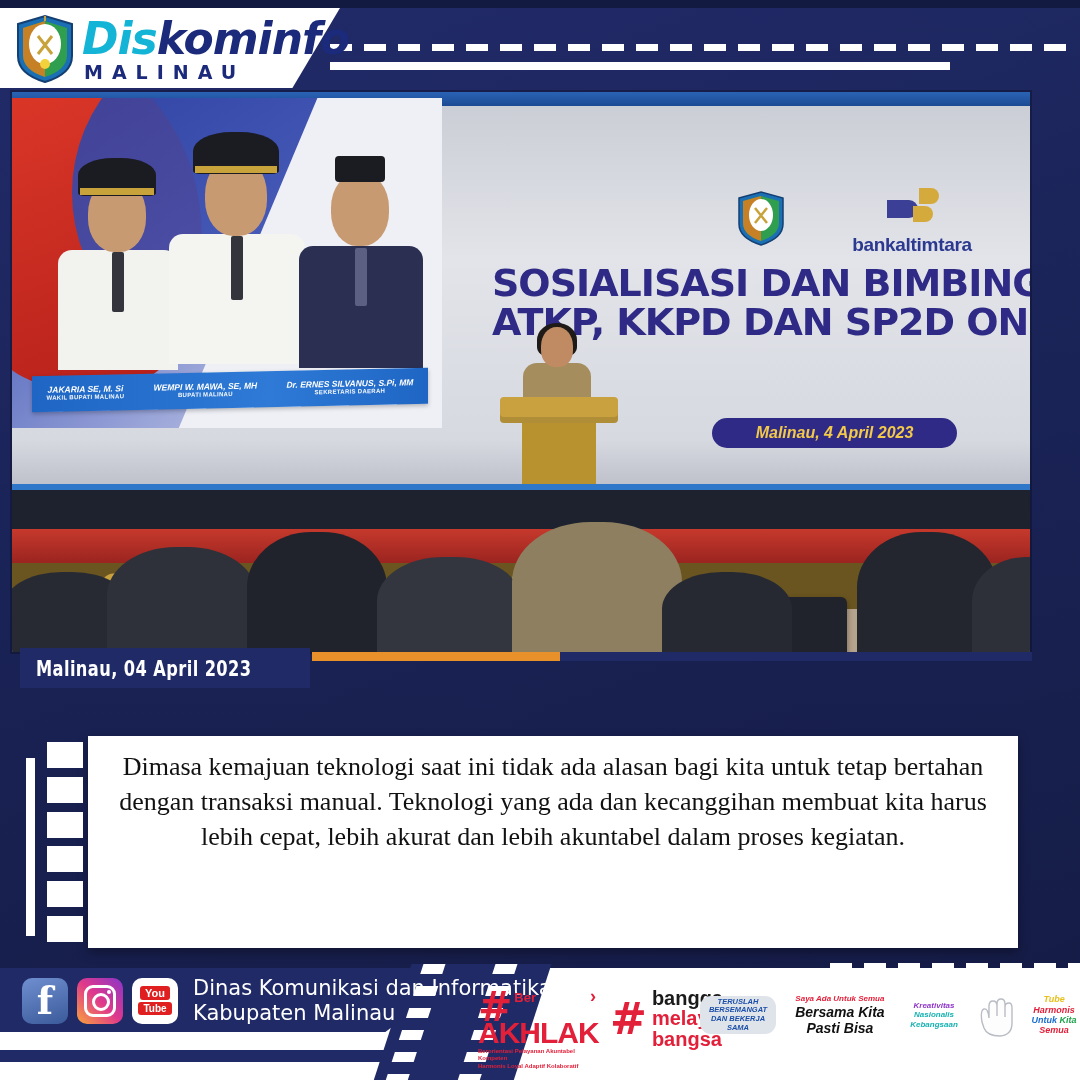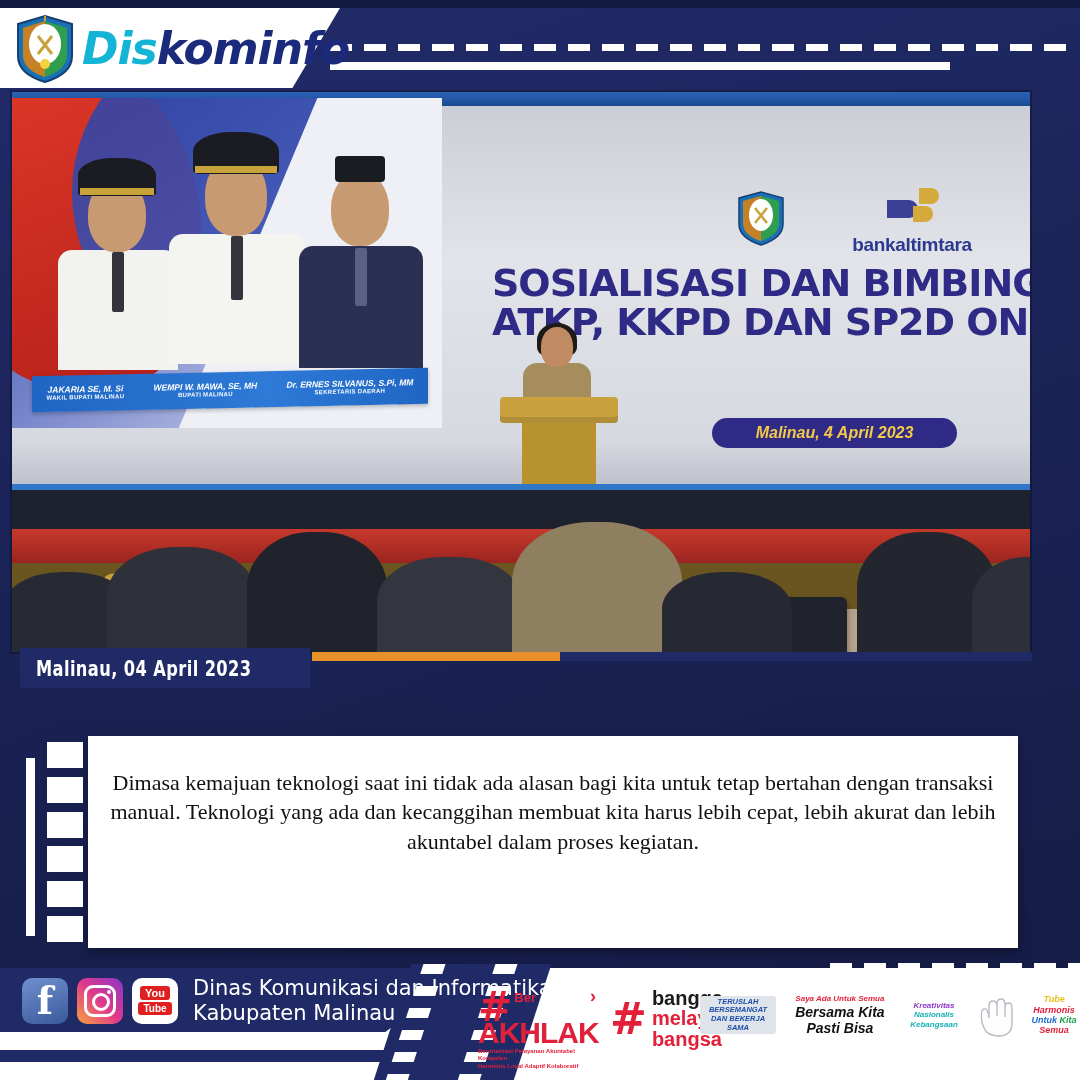--- a/index.html
+++ b/index.html
@@ -133,22 +133,22 @@
 
   
   .filmstrip{position:absolute;left:47px;top:742px;width:40px;height:200px;z-index:28;
     display:flex;flex-direction:column;justify-content:space-between;}
   .fs-hole{width:36px;height:26px;background:#ffffff;}
   .fs-rail{position:absolute;left:26px;top:758px;width:9px;height:178px;background:#ffffff;z-index:28;}
 
   
   .bodycard{position:absolute;left:88px;top:736px;width:930px;height:212px;background:#ffffff;z-index:26;
     box-shadow:0 4px 10px rgba(0,0,0,.35);}
-  .bodytext{position:absolute;left:18px;top:32px;width:894px;text-align:center;
-    font-family:"Liberation Serif","DejaVu Serif",serif;color:#111;font-size:22px;line-height:1.34;}
+  .bodytext{position:absolute;left:18px;top:14px;width:894px;text-align:center;
+    font-family:"Liberation Serif","DejaVu Serif",serif;color:#111;font-size:26px;line-height:1.34;}
 
   .bot-dash{position:absolute;left:830px;top:963px;width:250px;height:8px;z-index:22;
     background:repeating-linear-gradient(to right,#ffffff 0 22px, transparent 22px 34px);}
 
   
   .footer{position:absolute;left:0;top:968px;width:1080px;height:112px;z-index:30;background:#ffffff;}
   .f-navy{position:absolute;left:0;top:0;width:470px;height:64px;background:#202a66;
     clip-path:polygon(0 0, 100% 0, 82% 100%, 0% 100%);}
   .f-navy2{position:absolute;left:0;top:64px;width:455px;height:18px;background:#ffffff;}
   .f-navy3{position:absolute;left:0;top:82px;width:470px;height:12px;background:#202a66;
@@ -182,21 +182,21 @@
 
   .bangga{position:absolute;left:610px;top:20px;display:flex;align-items:center;}
   .bg-hash{color:#e3203a;font-size:44px;font-weight:bold;line-height:.85;font-family:"DejaVu Sans",sans-serif;}
   .bg-lines{margin-left:5px;line-height:1.02;}
   .bg-l1{color:#1b1b1b;font-size:20px;font-weight:bold;}
   .bg-l2{color:#e3203a;font-size:20px;font-weight:bold;}
   .bg-l3{color:#e3203a;font-size:20px;font-weight:bold;}
 
   .taglines{position:absolute;left:700px;top:24px;display:flex;align-items:center;gap:10px;}
   .tg{text-align:center;line-height:1.15;}
-  .tg1{background:#dfe4ea;padding:2px 4px;border-radius:3px;}
+  .tg1{background:#dfe4ea;padding:2px 4px;border-radius:11px;}
   .tg1 span{display:block;font-size:7.5px;font-weight:bold;font-style:italic;color:#1b4ea8;}
   .tg2 .a{display:block;font-size:8px;font-weight:bold;font-style:italic;color:#e3203a;}
   .tg2 .b{display:block;font-size:14px;font-weight:bold;font-style:italic;color:#111;}
   .tg3 .a{display:block;font-size:8px;font-weight:bold;font-style:italic;}
   .tg3 .b{display:block;font-size:8px;font-weight:bold;font-style:italic;}
   .hand{width:44px;height:46px;position:relative;}
   .tg4 .a{display:block;font-size:9px;font-weight:bold;font-style:italic;}
   .tg4 .b{display:block;font-size:9px;font-weight:bold;font-style:italic;}
   .c-r{color:#e3203a;} .c-g{color:#1aa34a;} .c-b{color:#1b6fd0;}
   .c-p{color:#8e35c9;} .c-y{color:#e8c01e;} .c-t{color:#17b2b2;}
@@ -223,20 +223,21 @@
         <ellipse cx="31" cy="30" rx="16" ry="20" fill="#ffffff"></ellipse>
         <path d="M24 22 L38 40 M38 22 L24 40" stroke="#c8a33c" stroke-width="3"></path>
         <circle cx="31" cy="50" r="5" fill="#f2d13c"></circle>
         <path d="M31 2 L31 7" stroke="#c8a33c" stroke-width="2"></path>
       </svg>
     </div>
     <div class="logo-text">
       <div class="logo-top">
         <span class="a1">Dis</span><span class="a2">kominfo</span>
       </div>
+      <div class="logo-sub">MALINAU</div>
     </div>
   </div>
 
   <div class="photo">
     <div class="ph-wall"></div>
     <div class="ph-topstrip"></div>
 
     <div class="ph-left">
       <div class="red-swoosh"></div>
       <div class="blue-swoosh"></div>

